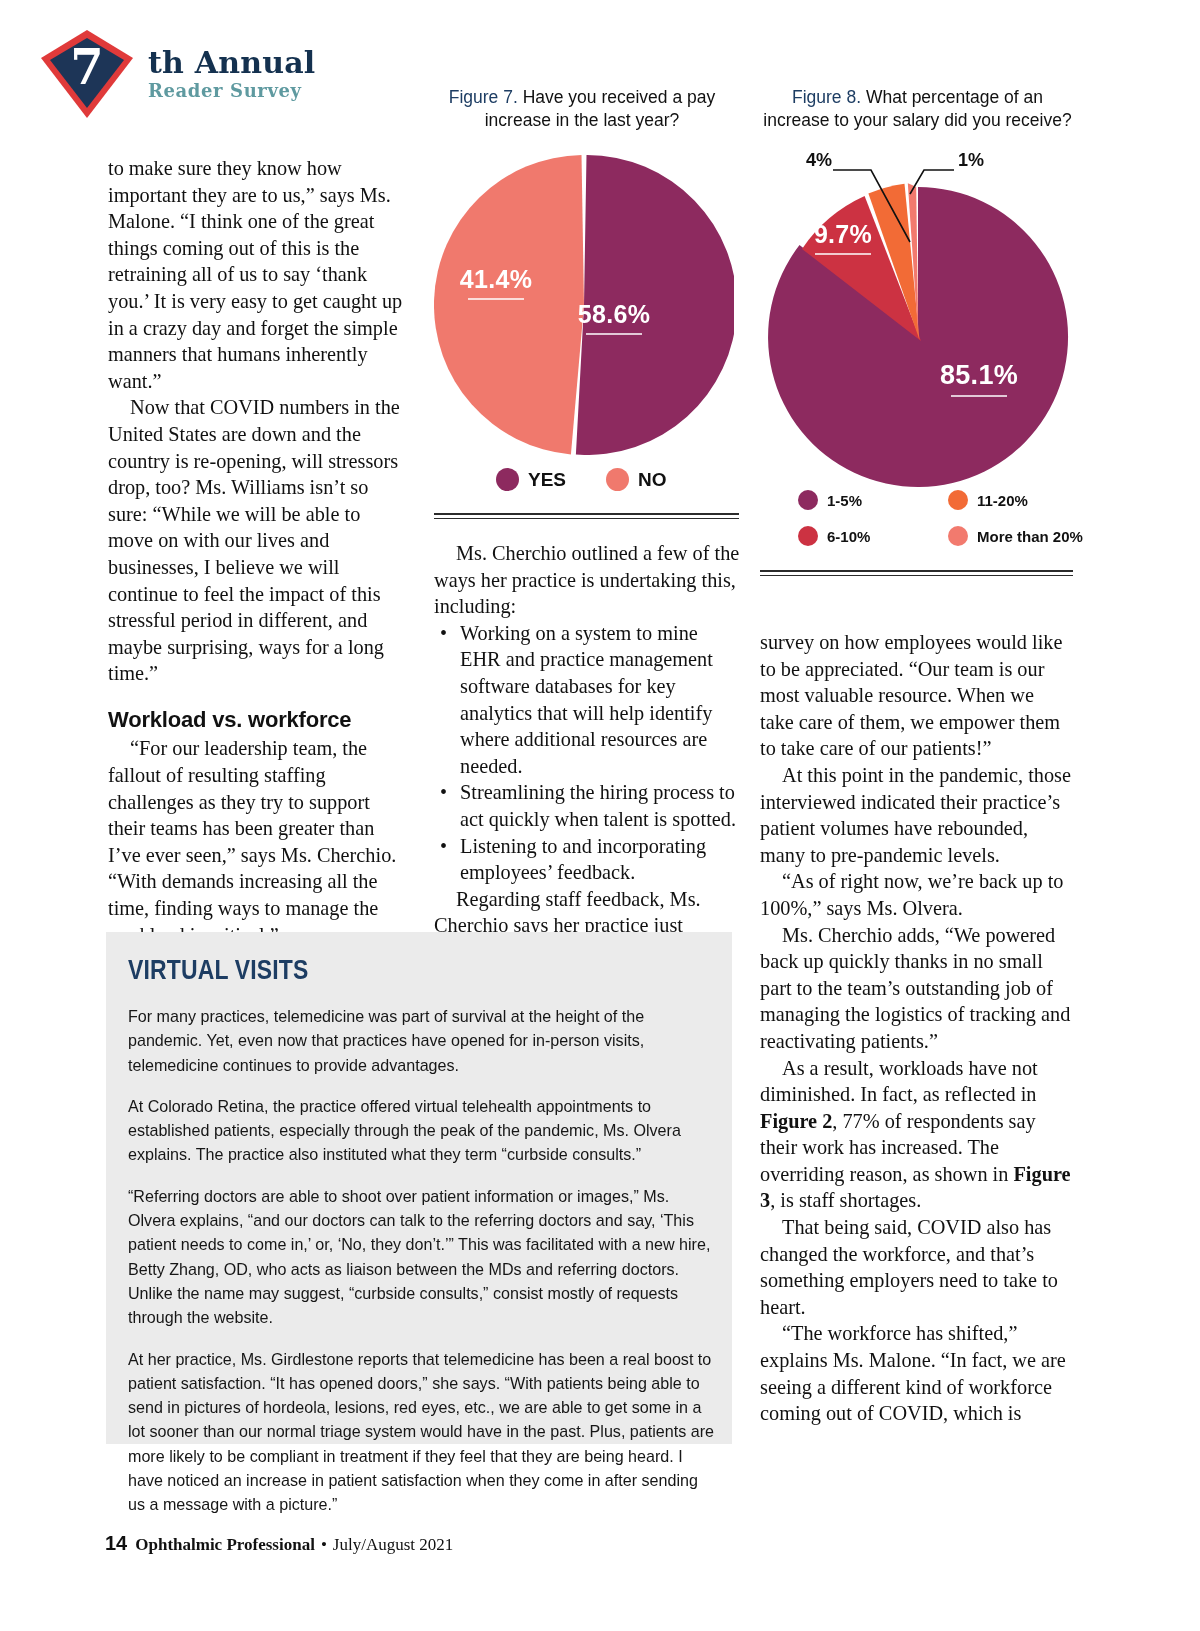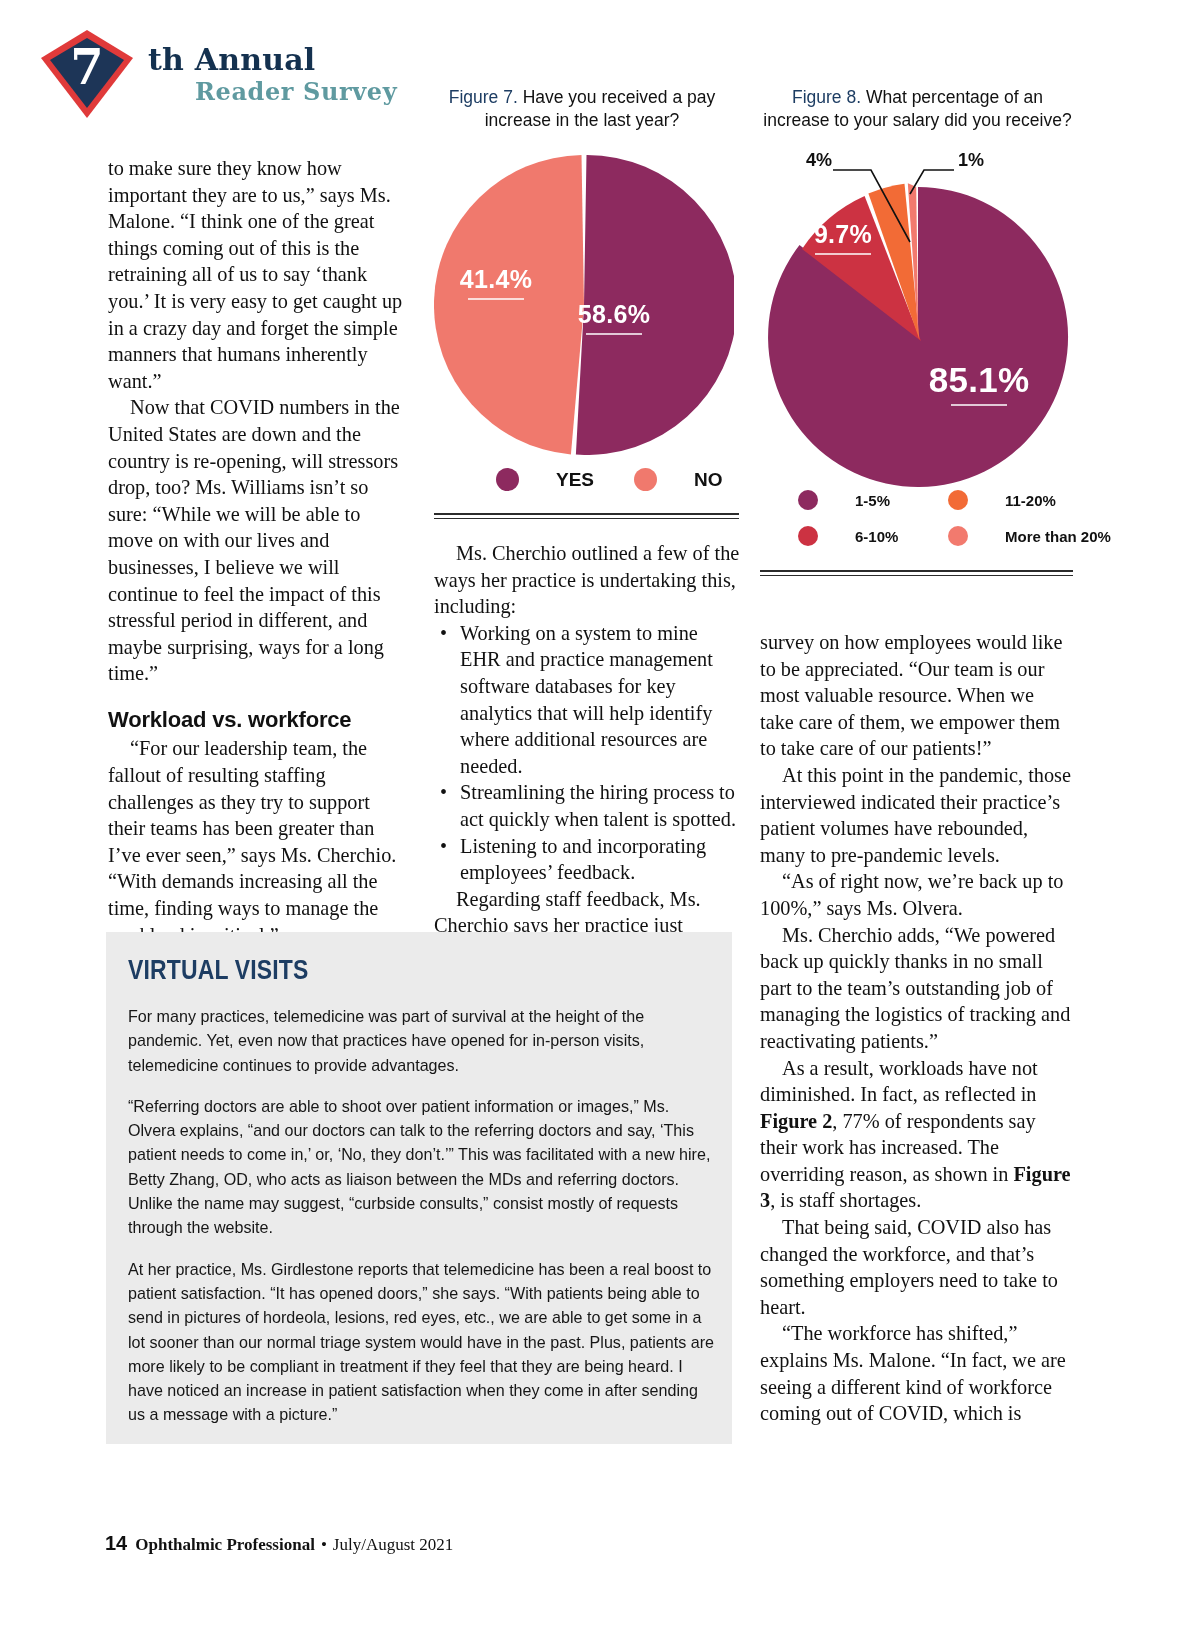--- a/index.html
+++ b/index.html
@@ -51,26 +51,25 @@
     font-family: "DejaVu Serif", serif;
     font-weight: 700;
     font-size: 30px;
     color: #14314f;
     letter-spacing: 0.2px;
     line-height: 1.05;
   }
   .logo-line2 {
     font-family: "DejaVu Serif", serif;
     font-weight: 700;
-    font-size: 24px;
+    font-size: 18px;
     color: #5f9aa0;
     letter-spacing: 0.6px;
     margin-top: 3px;
     line-height: 1.05;
-    margin-left: 47px;
   }
 
   
   .fig-caption {
     position: absolute;
     font-family: "Liberation Sans", sans-serif;
     font-size: 17.5px;
     line-height: 1.32;
     text-align: center;
     color: #111;
@@ -106,21 +105,21 @@
   .callout-label {
     position: absolute;
     font-family: "Liberation Sans", sans-serif;
     font-weight: 700;
     font-size: 18px;
     color: #111;
     white-space: nowrap;
   }
 
   .legend { position: absolute; display: flex; }
-  .legend-item { display: flex; align-items: center; gap: 28px; }
+  .legend-item { display: flex; align-items: center; }
   .dot {
     width: 23px; height: 23px; border-radius: 50%;
     flex: 0 0 auto;
   }
   .legend-text {
     font-family: "Liberation Sans", sans-serif;
     font-weight: 700;
     font-size: 19px;
     margin-left: 9px;
     color: #111;
@@ -302,21 +301,21 @@
       <path d="M75 28 L113 28 L152 100" stroke="#111" stroke-width="1.6" fill="none"></path>
       <path d="M196 28 L166 28 L152 52" stroke="#111" stroke-width="1.6" fill="none"></path>
     </svg>
     <div class="callout-label" style="left:48px; top:8px;">4%</div>
     <div class="callout-label" style="left:200px; top:8px;">1%</div>
 
     <div class="slice-label" style="left:20px; top:78px; width:130px;">
       <span>9.7%</span>
       <span class="ul"></span>
     </div>
-    <div class="slice-label" style="left:146px; top:218px; width:150px; font-size:35px;">
+    <div class="slice-label" style="left:146px; top:218px; width:150px; font-size:27px;">
       <span>85.1%</span>
       <span class="ul"></span>
     </div>
 
     <div class="legend legend-small" style="left:40px; top:348px; display:grid; grid-template-columns: 150px 165px; row-gap:16px;">
       <div class="legend-item">
         <span class="dot" style="background:#8d2a5f"></span>
         <span class="legend-text">1-5%</span>
       </div>
       <div class="legend-item">
@@ -360,20 +359,21 @@
     <p class="indent">Ms. Cherchio adds, “We powered back up quickly thanks in no small part to the team’s outstanding job of managing the logistics of tracking and reactivating patients.”</p>
     <p class="indent"><span>As a result, workloads have not diminished. In fact, as reflected in </span><b>Figure 2</b><span>, 77% of respondents say their work has increased. The overriding reason, as shown in </span><b>Figure 3</b><span>, is staff shortages.</span></p>
     <p class="indent">That being said, COVID also has changed the workforce, and that’s something employers need to take to heart.</p>
     <p class="indent">“The workforce has shifted,” explains Ms. Malone. “In fact, we are seeing a different kind of workforce coming out of COVID, which is</p>
   </div>
 
   <div class="vv-box">
     <div class="vv-title">VIRTUAL VISITS</div>
     <div class="vv-body">
       <p>For many practices, telemedicine was part of survival at the height of the pandemic. Yet, even now that practices have opened for in-person visits, telemedicine continues to provide advantages.</p>
+      <p>At Colorado Retina, the practice offered virtual telehealth appointments to established patients, especially through the peak of the pandemic, Ms. Olvera explains. The practice also instituted what they term “curbside consults.”</p>
       <p>“Referring doctors are able to shoot over patient information or images,” Ms. Olvera explains, “and our doctors can talk to the referring doctors and say, ‘This patient needs to come in,’ or, ‘No, they don’t.’” This was facilitated with a new hire, Betty Zhang, OD, who acts as liaison between the MDs and referring doctors. Unlike the name may suggest, “curbside consults,” consist mostly of requests through the website.</p>
       <p>At her practice, Ms. Girdlestone reports that telemedicine has been a real boost to patient satisfaction. “It has opened doors,” she says. “With patients being able to send in pictures of hordeola, lesions, red eyes, etc., we are able to get some in a lot sooner than our normal triage system would have in the past. Plus, patients are more likely to be compliant in treatment if they feel that they are being heard. I have noticed an increase in patient satisfaction when they come in after sending us a message with a picture.”</p>
     </div>
   </div>
 
   <div class="footer">
     <span class="pnum">14</span>
     <span class="pub">Ophthalmic Professional</span>
     <span class="sep">•</span>
     <span>July/August 2021</span>

